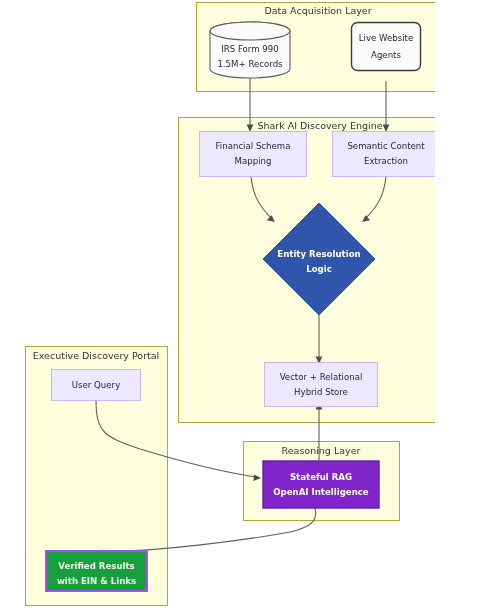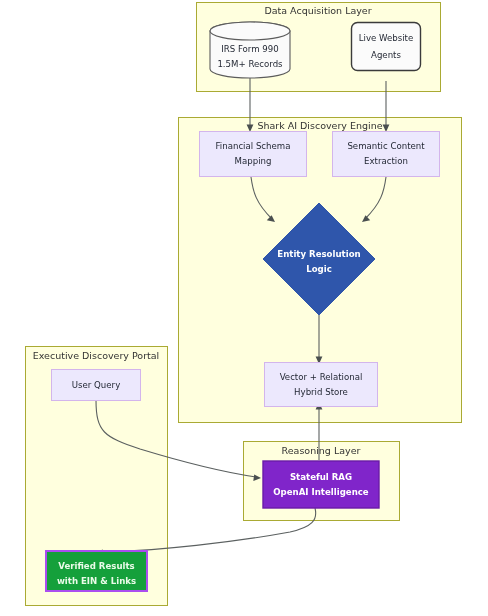--- a/index.html
+++ b/index.html
@@ -2,21 +2,21 @@
 <html><head>
 <meta charset="utf-8">
 <style>
   html, body {
     margin: 0;
     padding: 0;
     background: #ffffff;
   }
   #canvas {
     position: relative;
-    width: 488px;
+    width: 435px;
     height: 616px;
     background: #ffffff;
     font-family: "DejaVu Sans", sans-serif;
     overflow: hidden;
   }
   svg.diagram {
     position: absolute;
     left: 0;
     top: 0;
     width: 488px;

